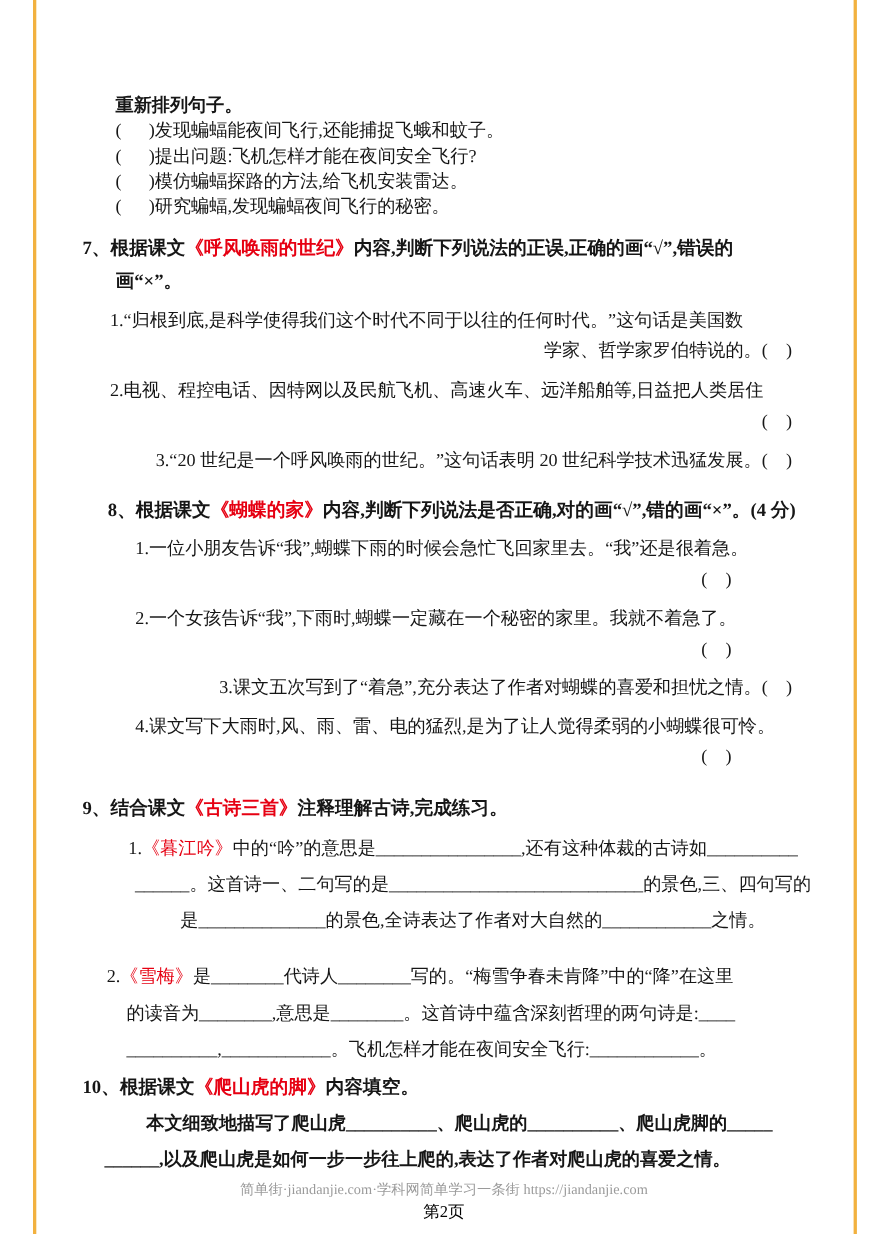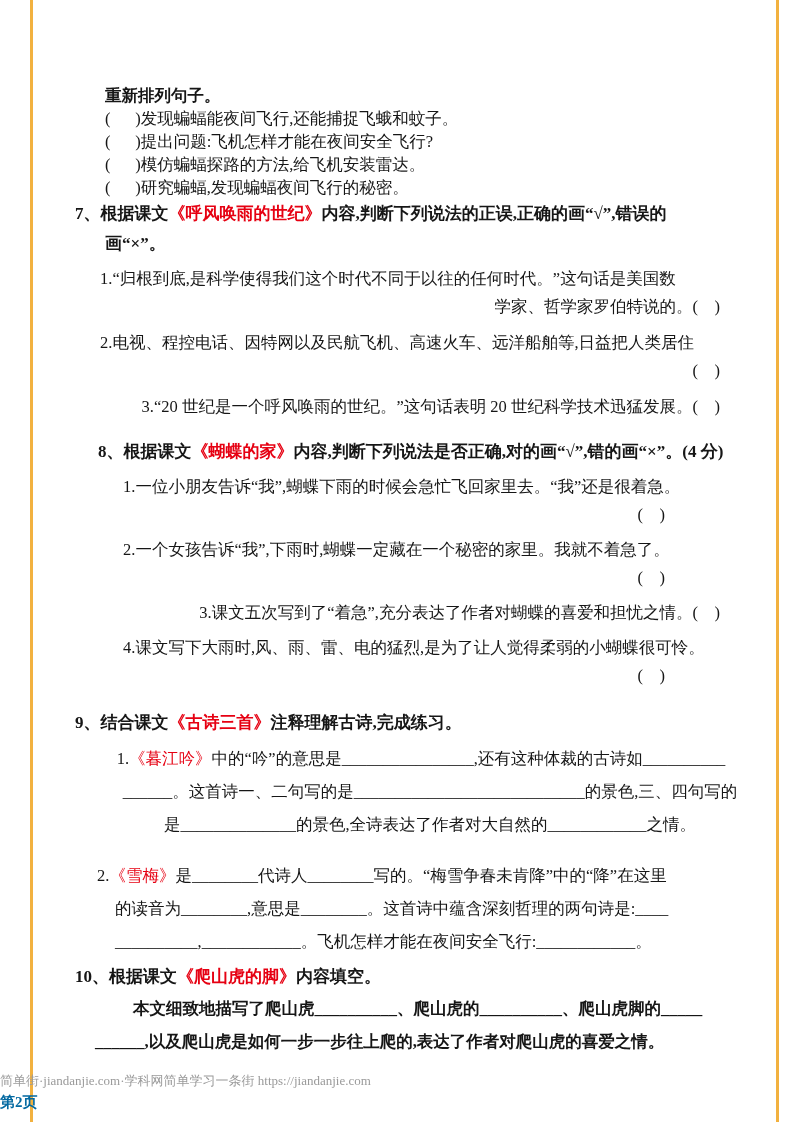--- a/index.html
+++ b/index.html
@@ -18,44 +18,44 @@
   .content { padding:84px 62px 0 75px; }
 
   .line { font-size:16.5px; line-height:23px; white-space:pre-wrap; }
   .bold { font-weight:bold; }
   .red  { color:#e60012; }
   .sub-indent { margin-left:30px; }
 
   .stem { font-size:17px; font-weight:bold; line-height:30px; white-space:pre-wrap; }
 
   
-  .sec-q7 { }
+  .sec-q7 { margin-top:12px; }
   .sec-q8 { margin-top:16px;margin-left:23px; }
   .sec-q7 .items, .sec-q8 .items { margin-top:6px; }
   .sec-q7 .item { margin-bottom:8px; }
   .sec-q8 .item { margin-bottom:7px; }
   .sec-q7 .line, .sec-q8 .line { line-height:28px; margin-left:25px; }
   .sec-q7 .line.cont, .sec-q8 .line.cont { margin-left:42px; }
   .line.flex { display:flex; justify-content:flex-end; }
   .bracket { margin-right:25px; white-space:pre; }
   .bracket-line { text-align:right; padding-right:55px; margin-left:25px; }
 
   
   .sec-q9 { margin-top:18px; }
   .sec-q9 .items { margin-top:4px; }
   .sec-q9 .item1 { margin-bottom:18px;text-align:center; }
   .sec-q9 .line { line-height:33px; margin-left:22px; }
   .sec-q9 .line.cont { margin-left:40px; }
   .sec-q10 { margin-top:4px; }
   .sec-q10 .line { line-height:33px; margin-left:20px;font-weight:bold; }
   .sec-q10 .line.first { text-indent:38px; }
 
-  .footer { position:absolute; left:0; right:0; bottom:10px; }
+  .footer { position:absolute; left:0; right:0; bottom:10px; text-align:center; }
   .footer-text { font-size:13px; color:#9a9a9a; line-height:18px; }
-  .page-num { font-size:15px; font-weight:bold; color:#0369a1; line-height:20px; margin-top:2px; }
+  .page-num { font-size:15px; font-weight:normal; color:#000000; line-height:20px; margin-top:2px; }
 </style>
 </head>
 <body>
 
 <div class="page">
   <div class="vline left"></div>
   <div class="vline right"></div>
 
   <main class="content">
 

